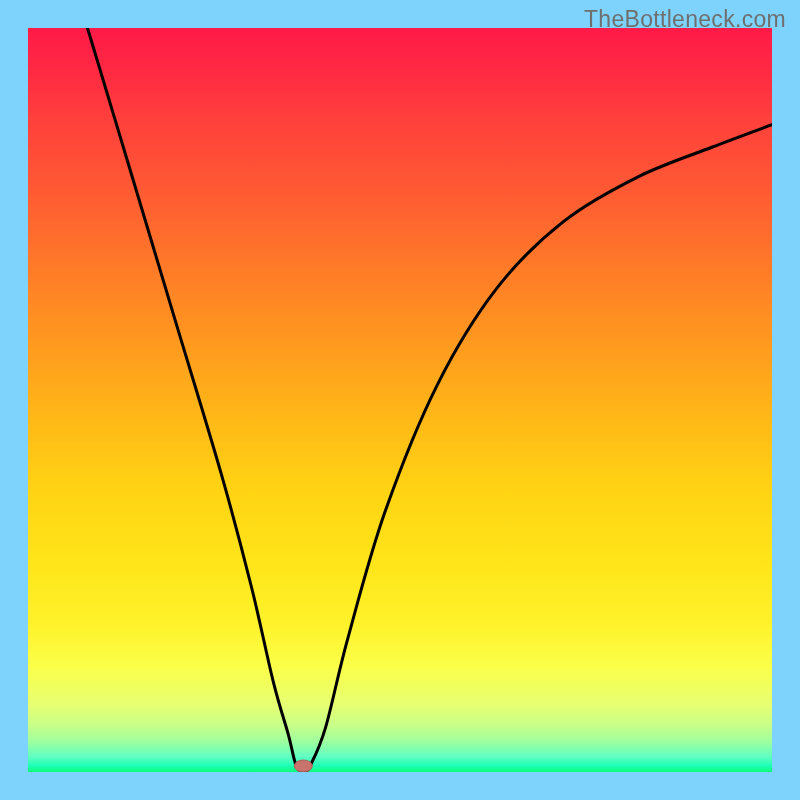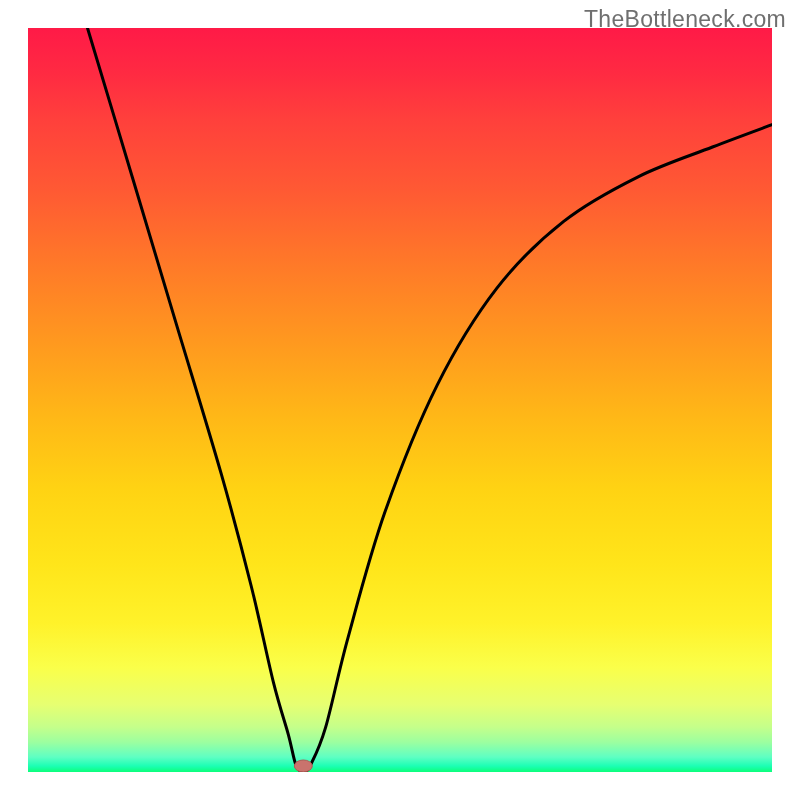--- a/index.html
+++ b/index.html
@@ -9,21 +9,21 @@
     height: 800px;
     background: #000;
     overflow: hidden;
   }
   .frame {
     position: absolute;
     top: 0;
     left: 0;
     width: 800px;
     height: 800px;
-    background: #ffffff;
+    background: #7dd3fc;
   }
   .plot-area {
     position: absolute;
     left: 28px;
     top: 28px;
     width: 744px;
     height: 744px;
     overflow: hidden;
   }
   .gradient {

